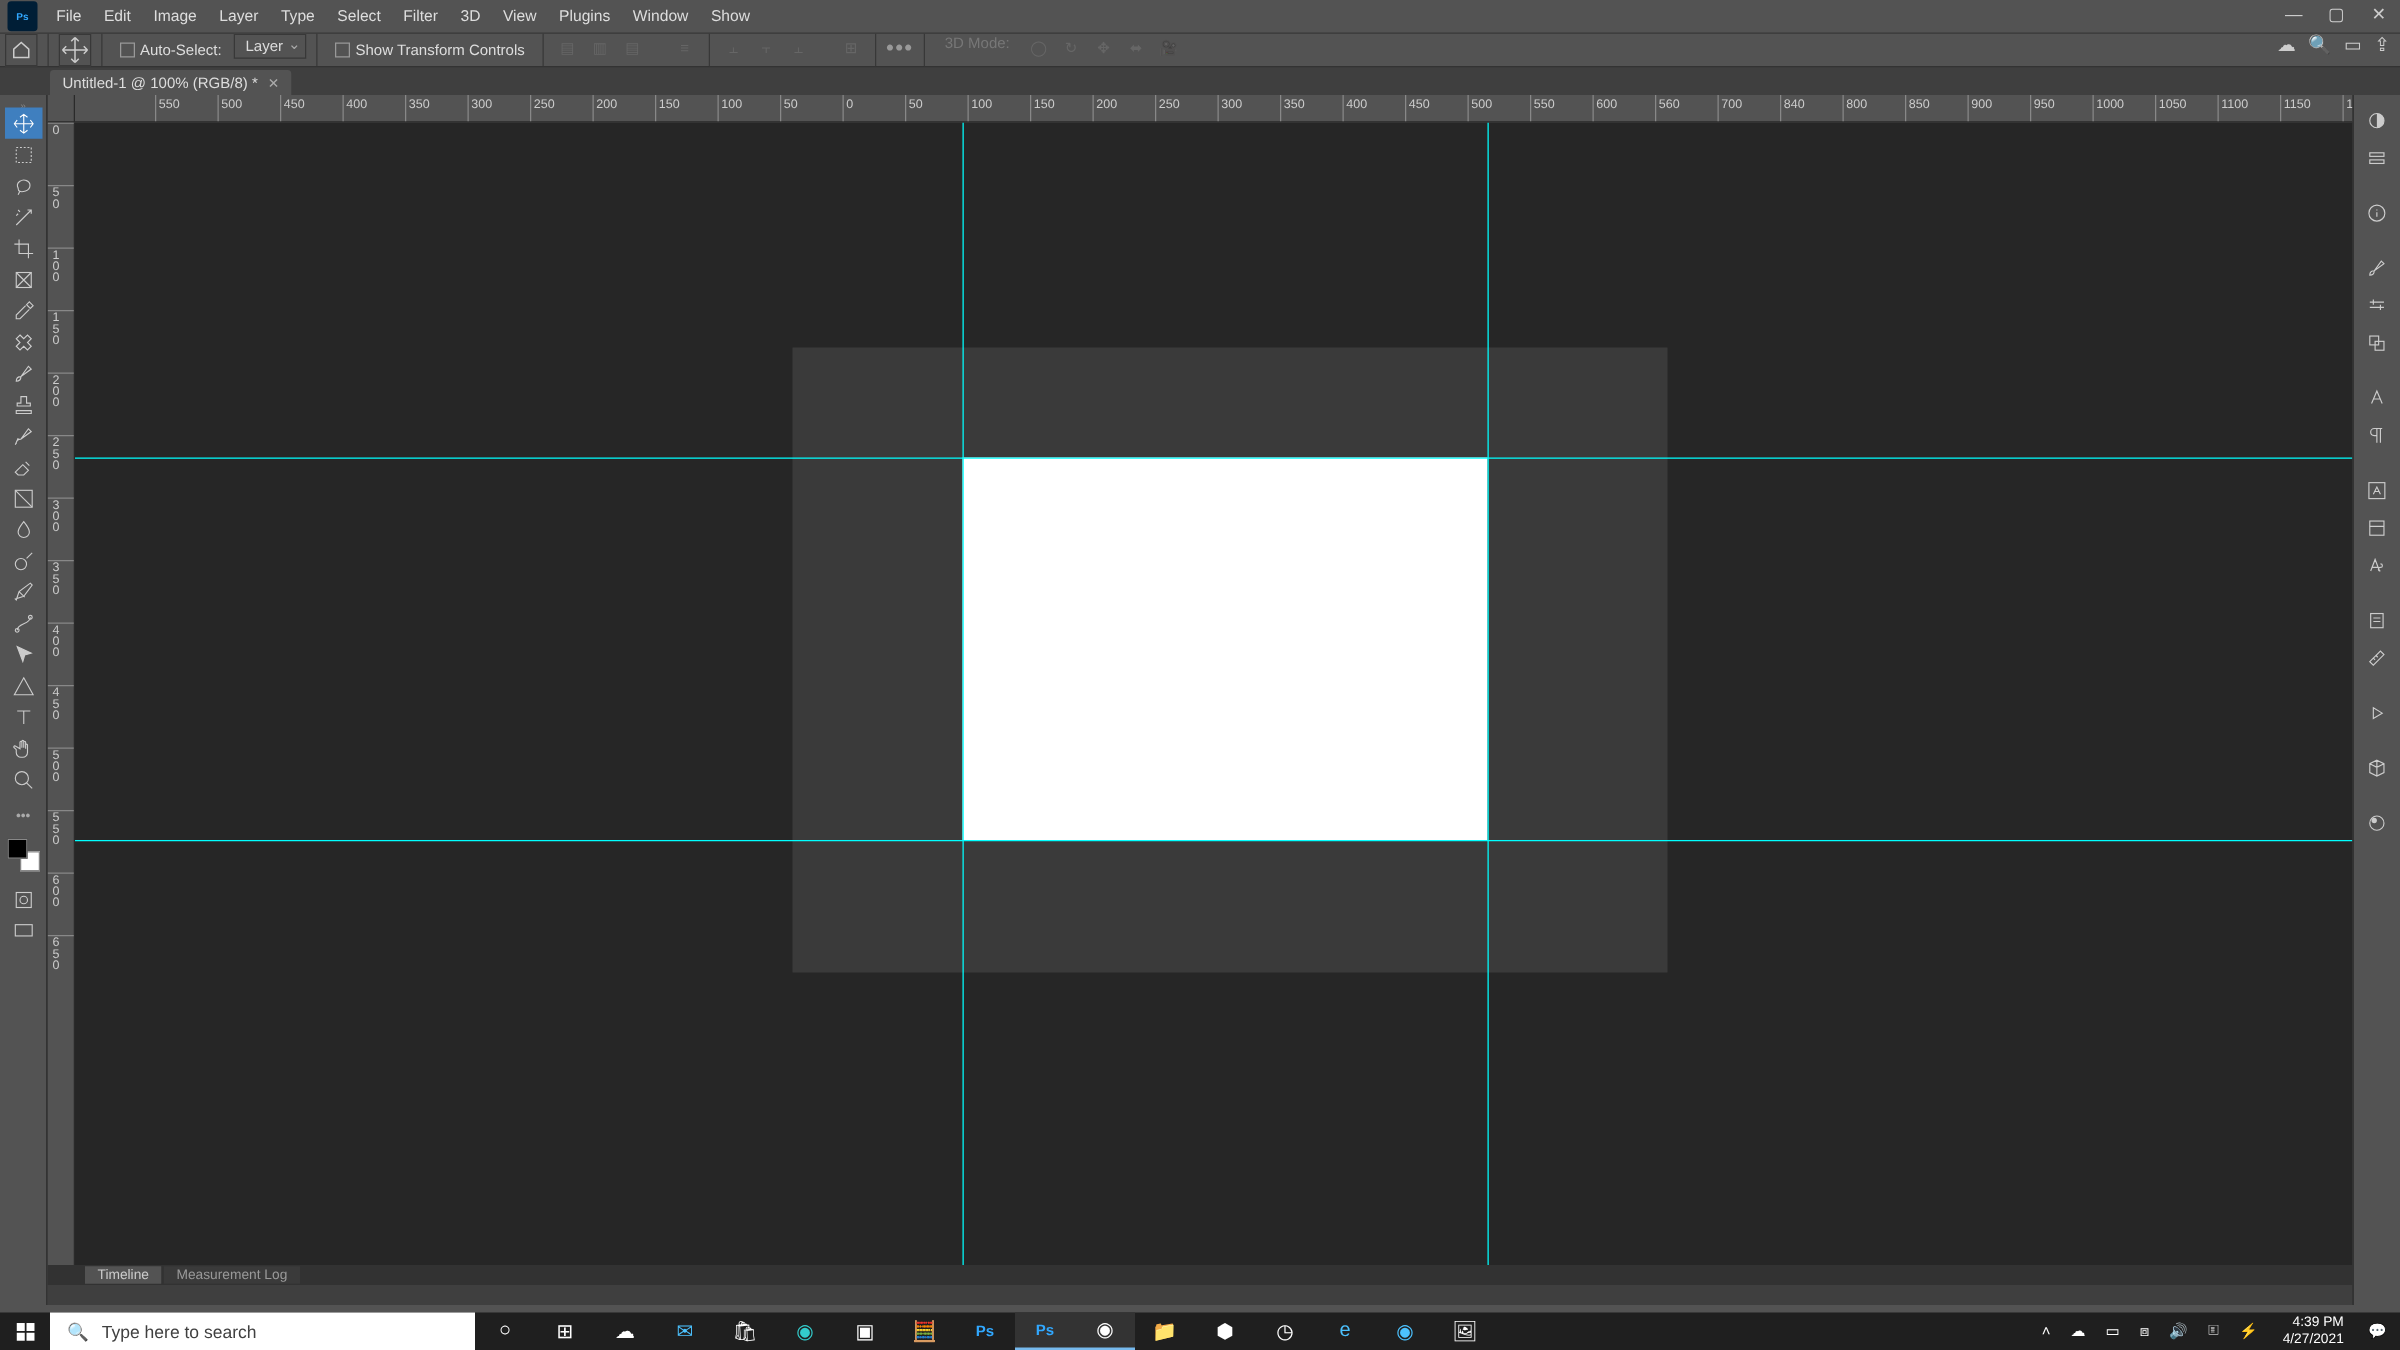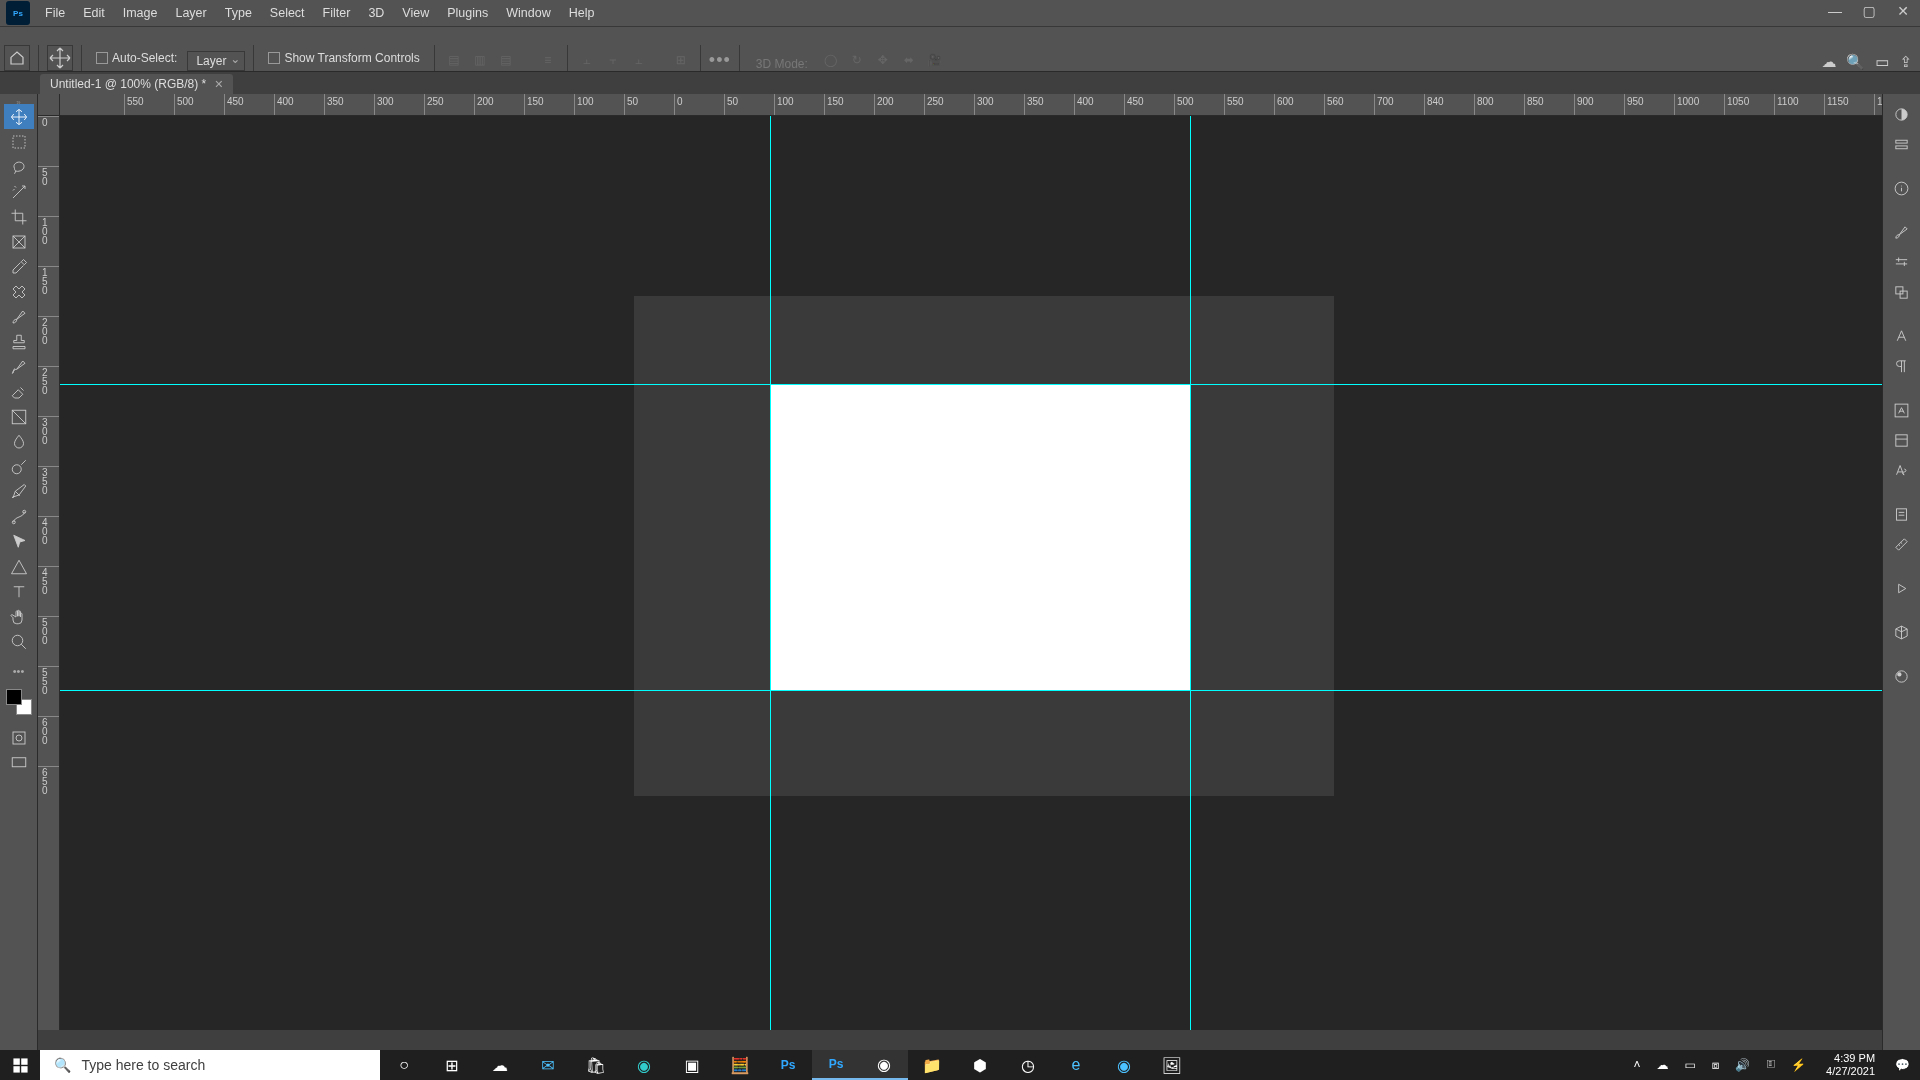--- a/index.html
+++ b/index.html
@@ -2,21 +2,21 @@
 <html><head>
 <meta charset="utf-8">
 <style>
 *{margin:0;padding:0;box-sizing:border-box;font-family:"Segoe UI",Tahoma,sans-serif;user-select:none}
 html,body{width:1920px;height:1080px;overflow:hidden;background:#535353}
 .menubar{height:26px;background:#535353;display:flex;align-items:center;color:#ddd;font-size:12.5px;position:relative}
 .ps-logo{width:24px;height:24px;margin:0 6px;display:flex;align-items:center;justify-content:center;font-weight:bold;font-size:8px;color:#31a8ff;background:#001e36;border-radius:3px}
 .menu-item{padding:0 9px;height:100%;display:flex;align-items:center;cursor:default}
 .win-controls{position:absolute;right:0;top:0;display:flex;height:22px}
 .win-btn{width:34px;display:flex;align-items:center;justify-content:center;color:#ccc;font-size:14px}
-.optionsbar{height:46px;background:#535353;display:flex;align-items:flex-end;padding:0 4px;gap:4px;color:#ddd;font-size:12px;border-top:1px solid #383838;border-bottom:1px solid #2a2a2a}
+.optionsbar{height:28px;background:#535353;display:flex;align-items:flex-start;padding:0 4px;gap:4px;color:#ddd;font-size:12px;border-top:1px solid #383838;border-bottom:1px solid #2a2a2a}
 .home-btn,.tool-ico{width:26px;height:26px;background:#535353;border:1px solid #383838;display:flex;align-items:center;justify-content:center;color:#ccc}
 .opt-sep{width:1px;height:26px;background:#383838;margin:0 4px}
 .chk{width:12px;height:12px;border:1px solid #999;margin-right:4px}
 .opt-group{display:flex;align-items:center;height:26px;padding:0 6px}
 .layer-select{border:1px solid #383838;padding:2px 18px 2px 8px;background:#535353;position:relative}
 .layer-select:after{content:"⌄";position:absolute;right:4px;top:0;color:#aaa}
 .align-btn{width:22px;height:22px;display:flex;align-items:center;justify-content:center;color:#999}
 .align-btn.dim{color:#666}
 .dots{font-size:18px;letter-spacing:1px}
 .opt-right{position:absolute;right:8px;display:flex;gap:10px;align-items:center}
@@ -80,21 +80,21 @@
       <div class="menu-item">Edit</div>
       <div class="menu-item">Image</div>
       <div class="menu-item">Layer</div>
       <div class="menu-item">Type</div>
       <div class="menu-item">Select</div>
       <div class="menu-item">Filter</div>
       <div class="menu-item">3D</div>
       <div class="menu-item">View</div>
       <div class="menu-item">Plugins</div>
       <div class="menu-item">Window</div>
-      <div class="menu-item">Help</div>
+      <div class="menu-item">Show</div>
     </div>
   <div class="win-controls">
     <div class="win-btn">—</div>
     <div class="win-btn">▢</div>
     <div class="win-btn">✕</div>
   </div>
 </div>
 
 <div class="optionsbar" style="position:relative">
   <div class="home-btn">
@@ -459,20 +459,24 @@
         <div class="artboard" id="ab" style="left: 710px; top: 268px; width: 420px; height: 306px;"></div>
         <div id="guides">
             <div class="guide-v" style="left: 710px;"></div>
             <div class="guide-v" style="left: 1130px;"></div>
             <div class="guide-h" style="top: 268px;"></div>
             <div class="guide-h" style="top: 574px;"></div>
           </div>
       </div>
     </div>
     <div class="status">
+      <div class="status-tabs">
+        <div class="st-tab"><span>Timeline</span></div>
+        <div class="st-tab inact"><span>Measurement Log</span></div>
+      </div>
     </div>
   </div>
 
   <div class="panel-right" id="panel-right">
       <div class="panel-ico">
         <svg viewBox="0 0 24 24">
           <circle cx="12" cy="12" r="8"></circle>
           <path d="M12 4a8 8 0 010 16" fill="#ccc" stroke="none"></path>
         </svg>
       </div>

